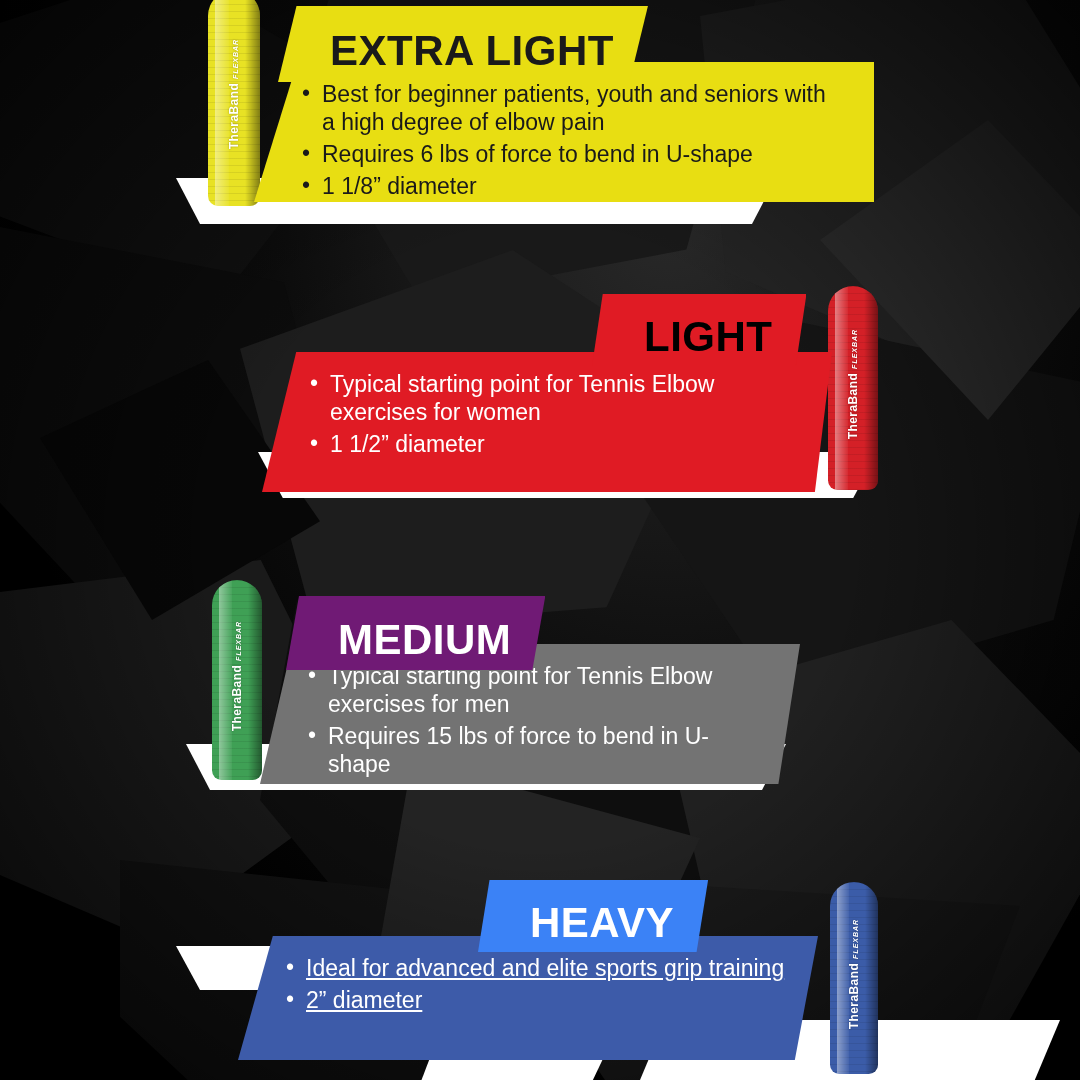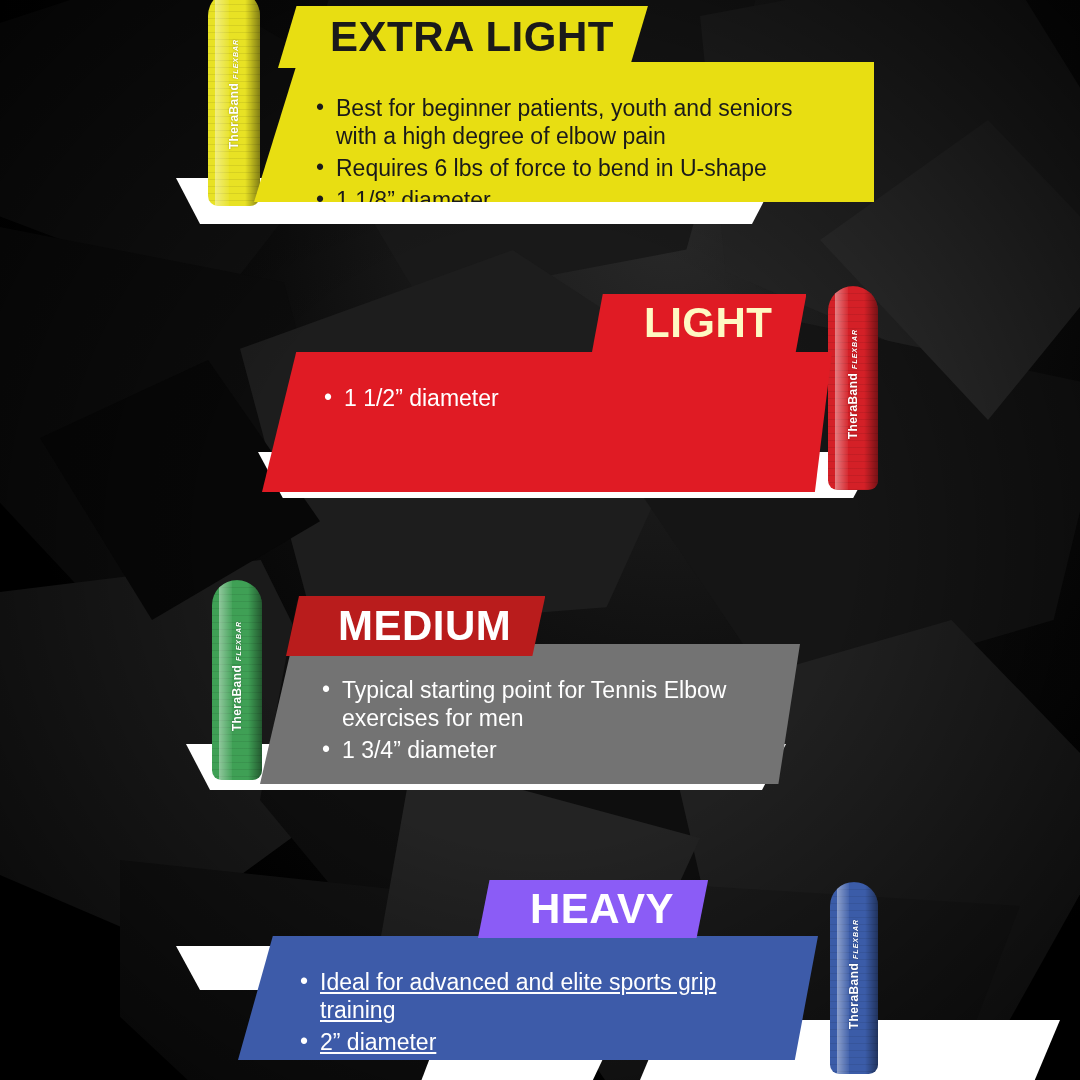--- a/index.html
+++ b/index.html
@@ -63,36 +63,36 @@
     background: #ffffff;
   }
 
   
   .section { position: absolute; }
 
   .title-banner {
     position: absolute;
     display: flex;
     align-items: center;
-    padding: 0 34px 0 52px;
+    padding: 14px 34px 0 52px;
     font-size: 42px;
     font-weight: bold;
     letter-spacing: 0.5px;
     line-height: 1;
     white-space: nowrap;
   }
 
   .body-panel {
     position: absolute;
     padding: 18px 30px 20px 46px;
     box-sizing: border-box;
   }
 
   ul.bullets {
-    margin: 14px;
+    margin: 0;
     padding: 0;
     list-style: none;
   }
   ul.bullets li {
     position: relative;
     padding-left: 22px;
     margin: 0 0 4px 0;
     font-size: 23px;
     line-height: 1.22;
   }
@@ -214,25 +214,26 @@
       <div class="sheen"></div>
       <div class="shade"></div>
       <div class="brand">
         <span>TheraBand</span><span class="sub">FLEXBAR</span>
       </div>
     </div>
 
     <div class="body-panel" style="left:262px; top:352px; width:570px; height:140px; background:#e01b24; color:#ffffff;
                 clip-path: polygon(6% 0%, 100% 0%, 97% 100%, 0% 100%);">
       <ul class="bullets">
+        <li>Typical starting point for Tennis Elbow exercises for women</li>
         <li>1 1/2” diameter</li>
       </ul>
     </div>
 
-    <div class="title-banner" style="left:592px; top:294px; height:58px; background:#e01b24; color:#fef9c3;
+    <div class="title-banner" style="left:592px; top:294px; height:58px; background:#e01b24; color:#000000;
                 clip-path: polygon(5% 0%, 100% 0%, 95% 100%, 0% 100%);">
       <span>LIGHT</span>
     </div>
   </div>
 
   <div class="section">
 
     <div class="white-slab" style="left:186px; top:744px; width:600px; height:46px; clip-path: polygon(0% 0%, 100% 0%, 96% 100%, 4% 100%);"></div>
 
     <div class="flexbar" style="left:212px; top:580px; width:50px; height:200px; background:#3fa055;">
@@ -241,25 +242,26 @@
       <div class="shade"></div>
       <div class="brand">
         <span>TheraBand</span><span class="sub">FLEXBAR</span>
       </div>
     </div>
 
     <div class="body-panel" style="left:260px; top:644px; width:540px; height:140px; background:#737373; color:#ffffff;
                 clip-path: polygon(6% 0%, 100% 0%, 96% 100%, 0% 100%);">
       <ul class="bullets">
         <li>Typical starting point for Tennis Elbow exercises for men</li>
+        <li>Requires 15 lbs of force to bend in U-shape</li>
         <li>1 3/4” diameter</li>
       </ul>
     </div>
 
-    <div class="title-banner" style="left:286px; top:596px; height:60px; background:#b91c1c; color:#ffffff;
+    <div class="title-banner" style="left:286px; top:596px; height:60px; background:#701a75; color:#ffffff;
                 clip-path: polygon(5% 0%, 100% 0%, 95% 100%, 0% 100%);">
       <span>MEDIUM</span>
     </div>
   </div>
 
   <div class="section">
 
     <div class="white-slab" style="left:176px; top:946px; width:600px; height:44px; clip-path: polygon(0% 0%, 100% 0%, 96% 100%, 4% 100%);"></div>
     <div class="white-slab" style="left:640px; top:1020px; width:420px; height:60px; clip-path: polygon(6% 0%, 100% 0%, 94% 100%, 0% 100%);"></div>
     <div class="white-slab" style="left:420px; top:1044px; width:190px; height:40px; clip-path: polygon(8% 0%, 100% 0%, 90% 100%, 0% 100%);"></div>
@@ -274,19 +276,19 @@
     </div>
 
     <div class="body-panel" style="left:238px; top:936px; width:580px; height:124px; background:#3d5ba9; color:#ffffff;
                 clip-path: polygon(6% 0%, 100% 0%, 96% 100%, 0% 100%); text-decoration: underline;">
       <ul class="bullets">
         <li>Ideal for advanced and elite sports grip training</li>
         <li>2” diameter</li>
       </ul>
     </div>
 
-    <div class="title-banner" style="left:478px; top:880px; height:58px; background:#8b5cf6; color:#ffffff;
+    <div class="title-banner" style="left:478px; top:880px; height:58px; background:#3b82f6; color:#ffffff;
                 clip-path: polygon(5% 0%, 100% 0%, 95% 100%, 0% 100%);">
       <span>HEAVY</span>
     </div>
   </div>
 
 </div>
 
 </body></html>

